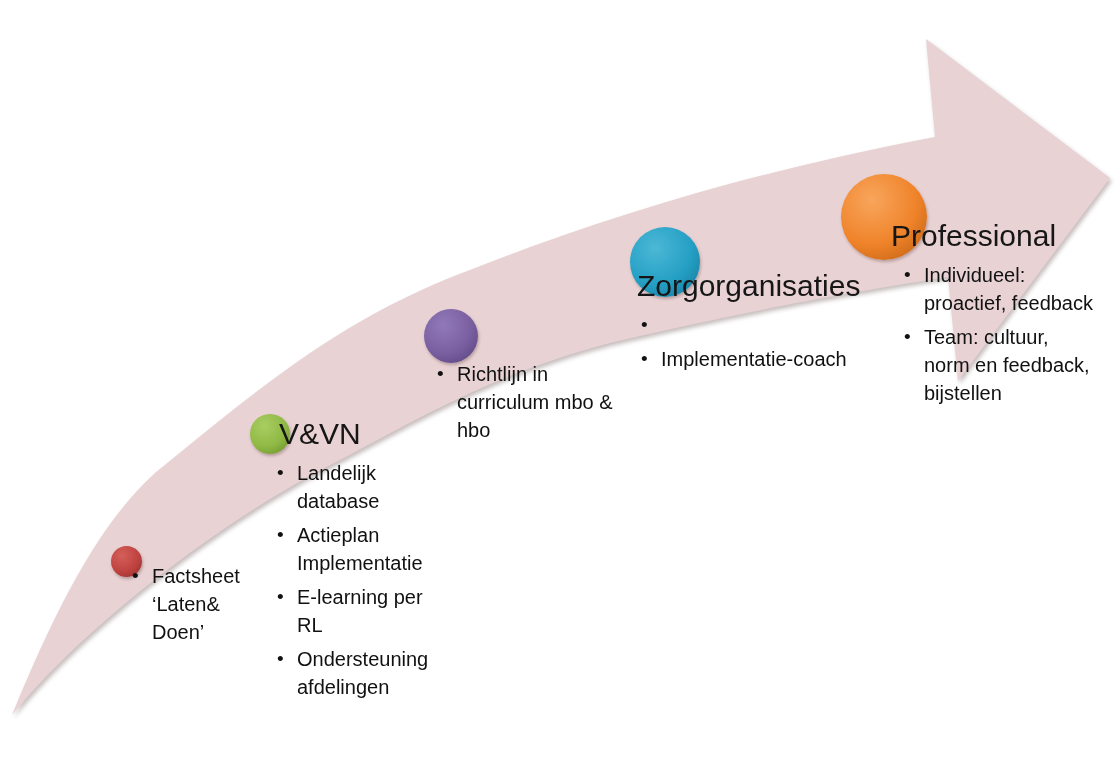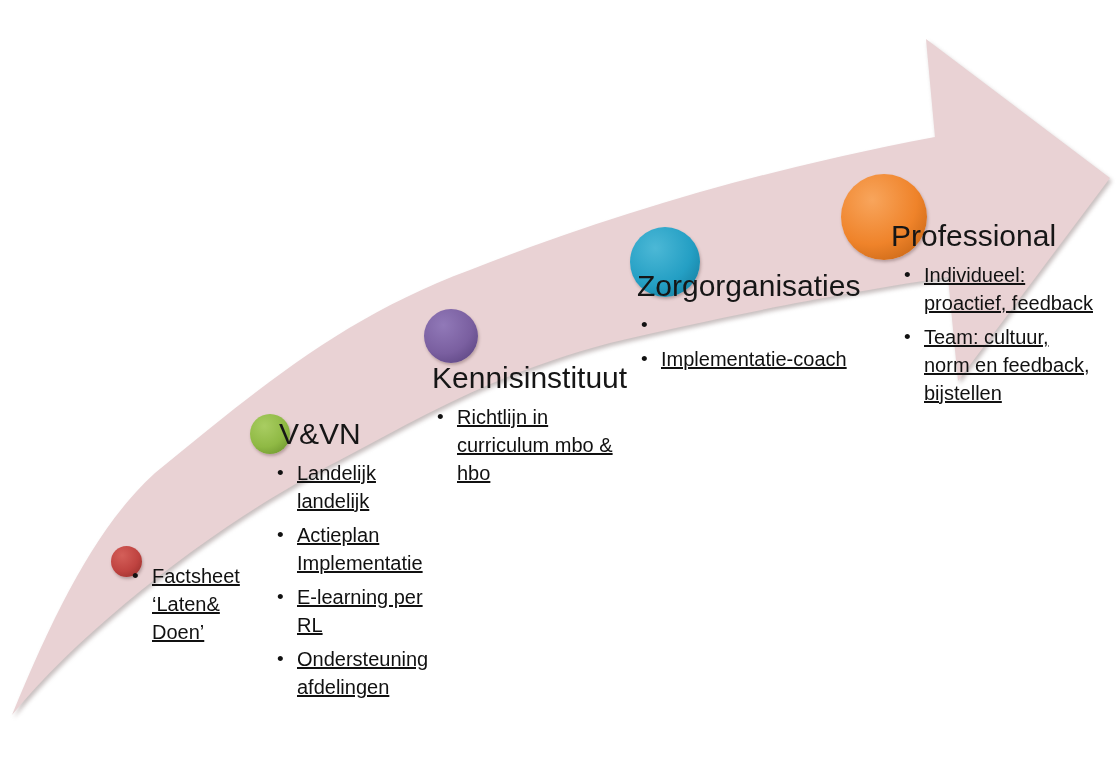--- a/index.html
+++ b/index.html
@@ -49,21 +49,21 @@
     display: flex;
     margin: 0 0 6px 0;
     font-size: 20px;
     line-height: 28px;
   }
   .stage li .dot {
     flex: 0 0 20px;
     font-size: 19px;
     line-height: 28px;
   }
-  .stage li .btext { white-space: pre-line; text-decoration: underline; }
+  .stage li .btext { white-space: pre-line; }
   .stage-0 { left: 155px; top: 562px; }
   .stage-0 ul { margin-left: -23px; width: 145px; }
   .stage-1 { left: 279px; top: 416px; }
   .stage-1 ul { margin-left: -2px; width: 175px; }
   .stage-2 { left: 432px; top: 360px; }
   .stage-2 ul { margin-left: 5px; width: 215px; }
   .stage-3 { left: 637px; top: 268px; }
   .stage-3 ul { margin-left: 4px; width: 255px; }
   .stage-4 { left: 891px; top: 218px; }
   .stage-4 ul { margin-left: 13px; width: 225px; }
@@ -104,42 +104,41 @@
         </li>
     </ul>
   </section>
 
   <section class="stage stage-1">
     <h2>V&amp;VN</h2>
     <ul>
       <li>
           <span class="dot">•</span>
           <span class="btext">Landelijk
-landelijk</span>
+database</span>
         </li>
       <li>
           <span class="dot">•</span>
           <span class="btext">Actieplan
 Implementatie</span>
         </li>
       <li>
           <span class="dot">•</span>
           <span class="btext">E-learning per
 RL</span>
         </li>
       <li>
           <span class="dot">•</span>
           <span class="btext">Ondersteuning
 afdelingen</span>
         </li>
     </ul>
   </section>
 
   <section class="stage stage-2">
-    <h2>Kennisinstituut</h2>
     <ul>
       <li>
           <span class="dot">•</span>
           <span class="btext">Richtlijn in
 curriculum mbo &amp;
 hbo</span>
         </li>
     </ul>
   </section>
 

